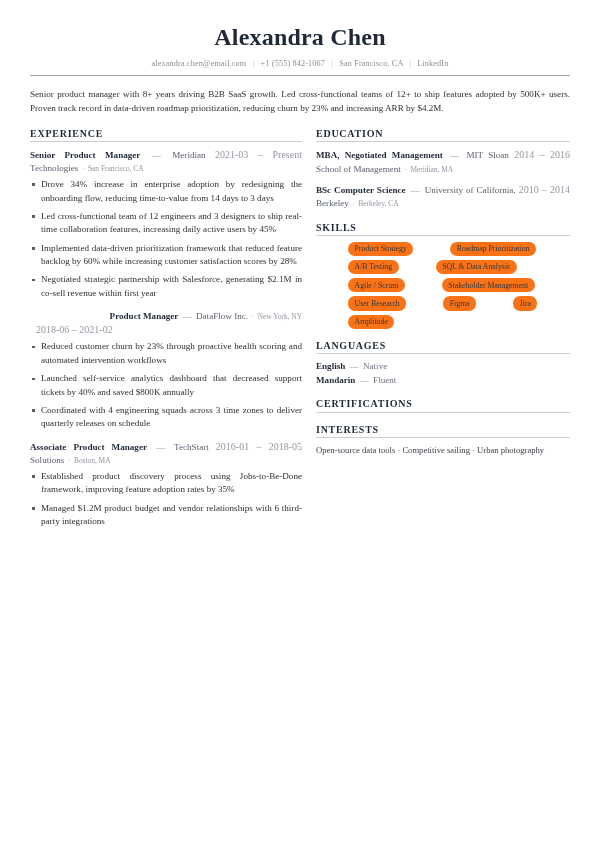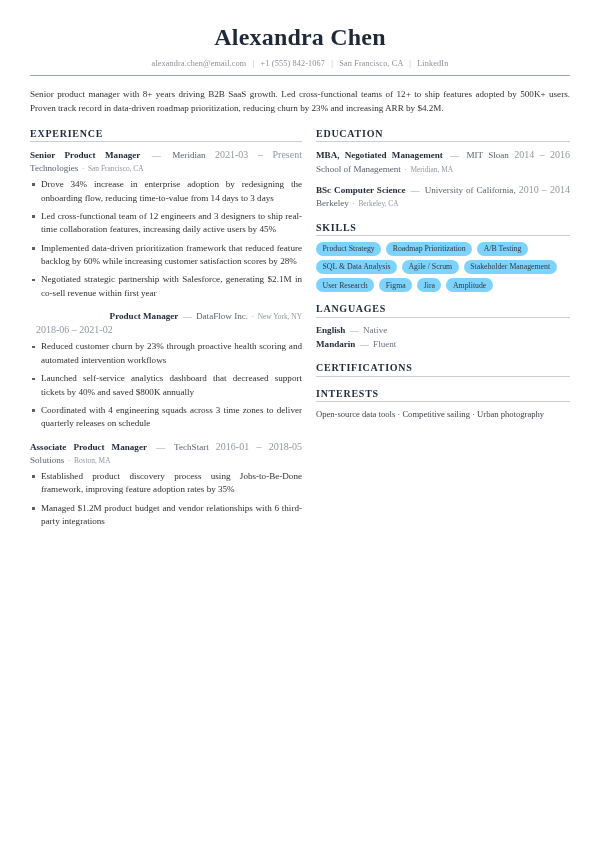--- a/index.html
+++ b/index.html
@@ -162,27 +162,28 @@
     color: #595f6b;
   }
 
   
   .skills {
     display: flex;
     flex-wrap: wrap;
     gap: 4px 5px;
   }
   .skill-pill {
-    background: #7dd3fc;
+    background: #f97316;
     border-radius: 7px;
     padding: 2.2px 6.5px;
     font-size: 7.8px;
     color: #33373f;
     line-height: 1.25;
     white-space: nowrap;
+    margin-left: 32px;
   }
 
   
   .lang-row {
     font-size: 9.1px;
     line-height: 1.5;
     color: #6d7280;
   }
   .lang-name {
     font-weight: bold;

